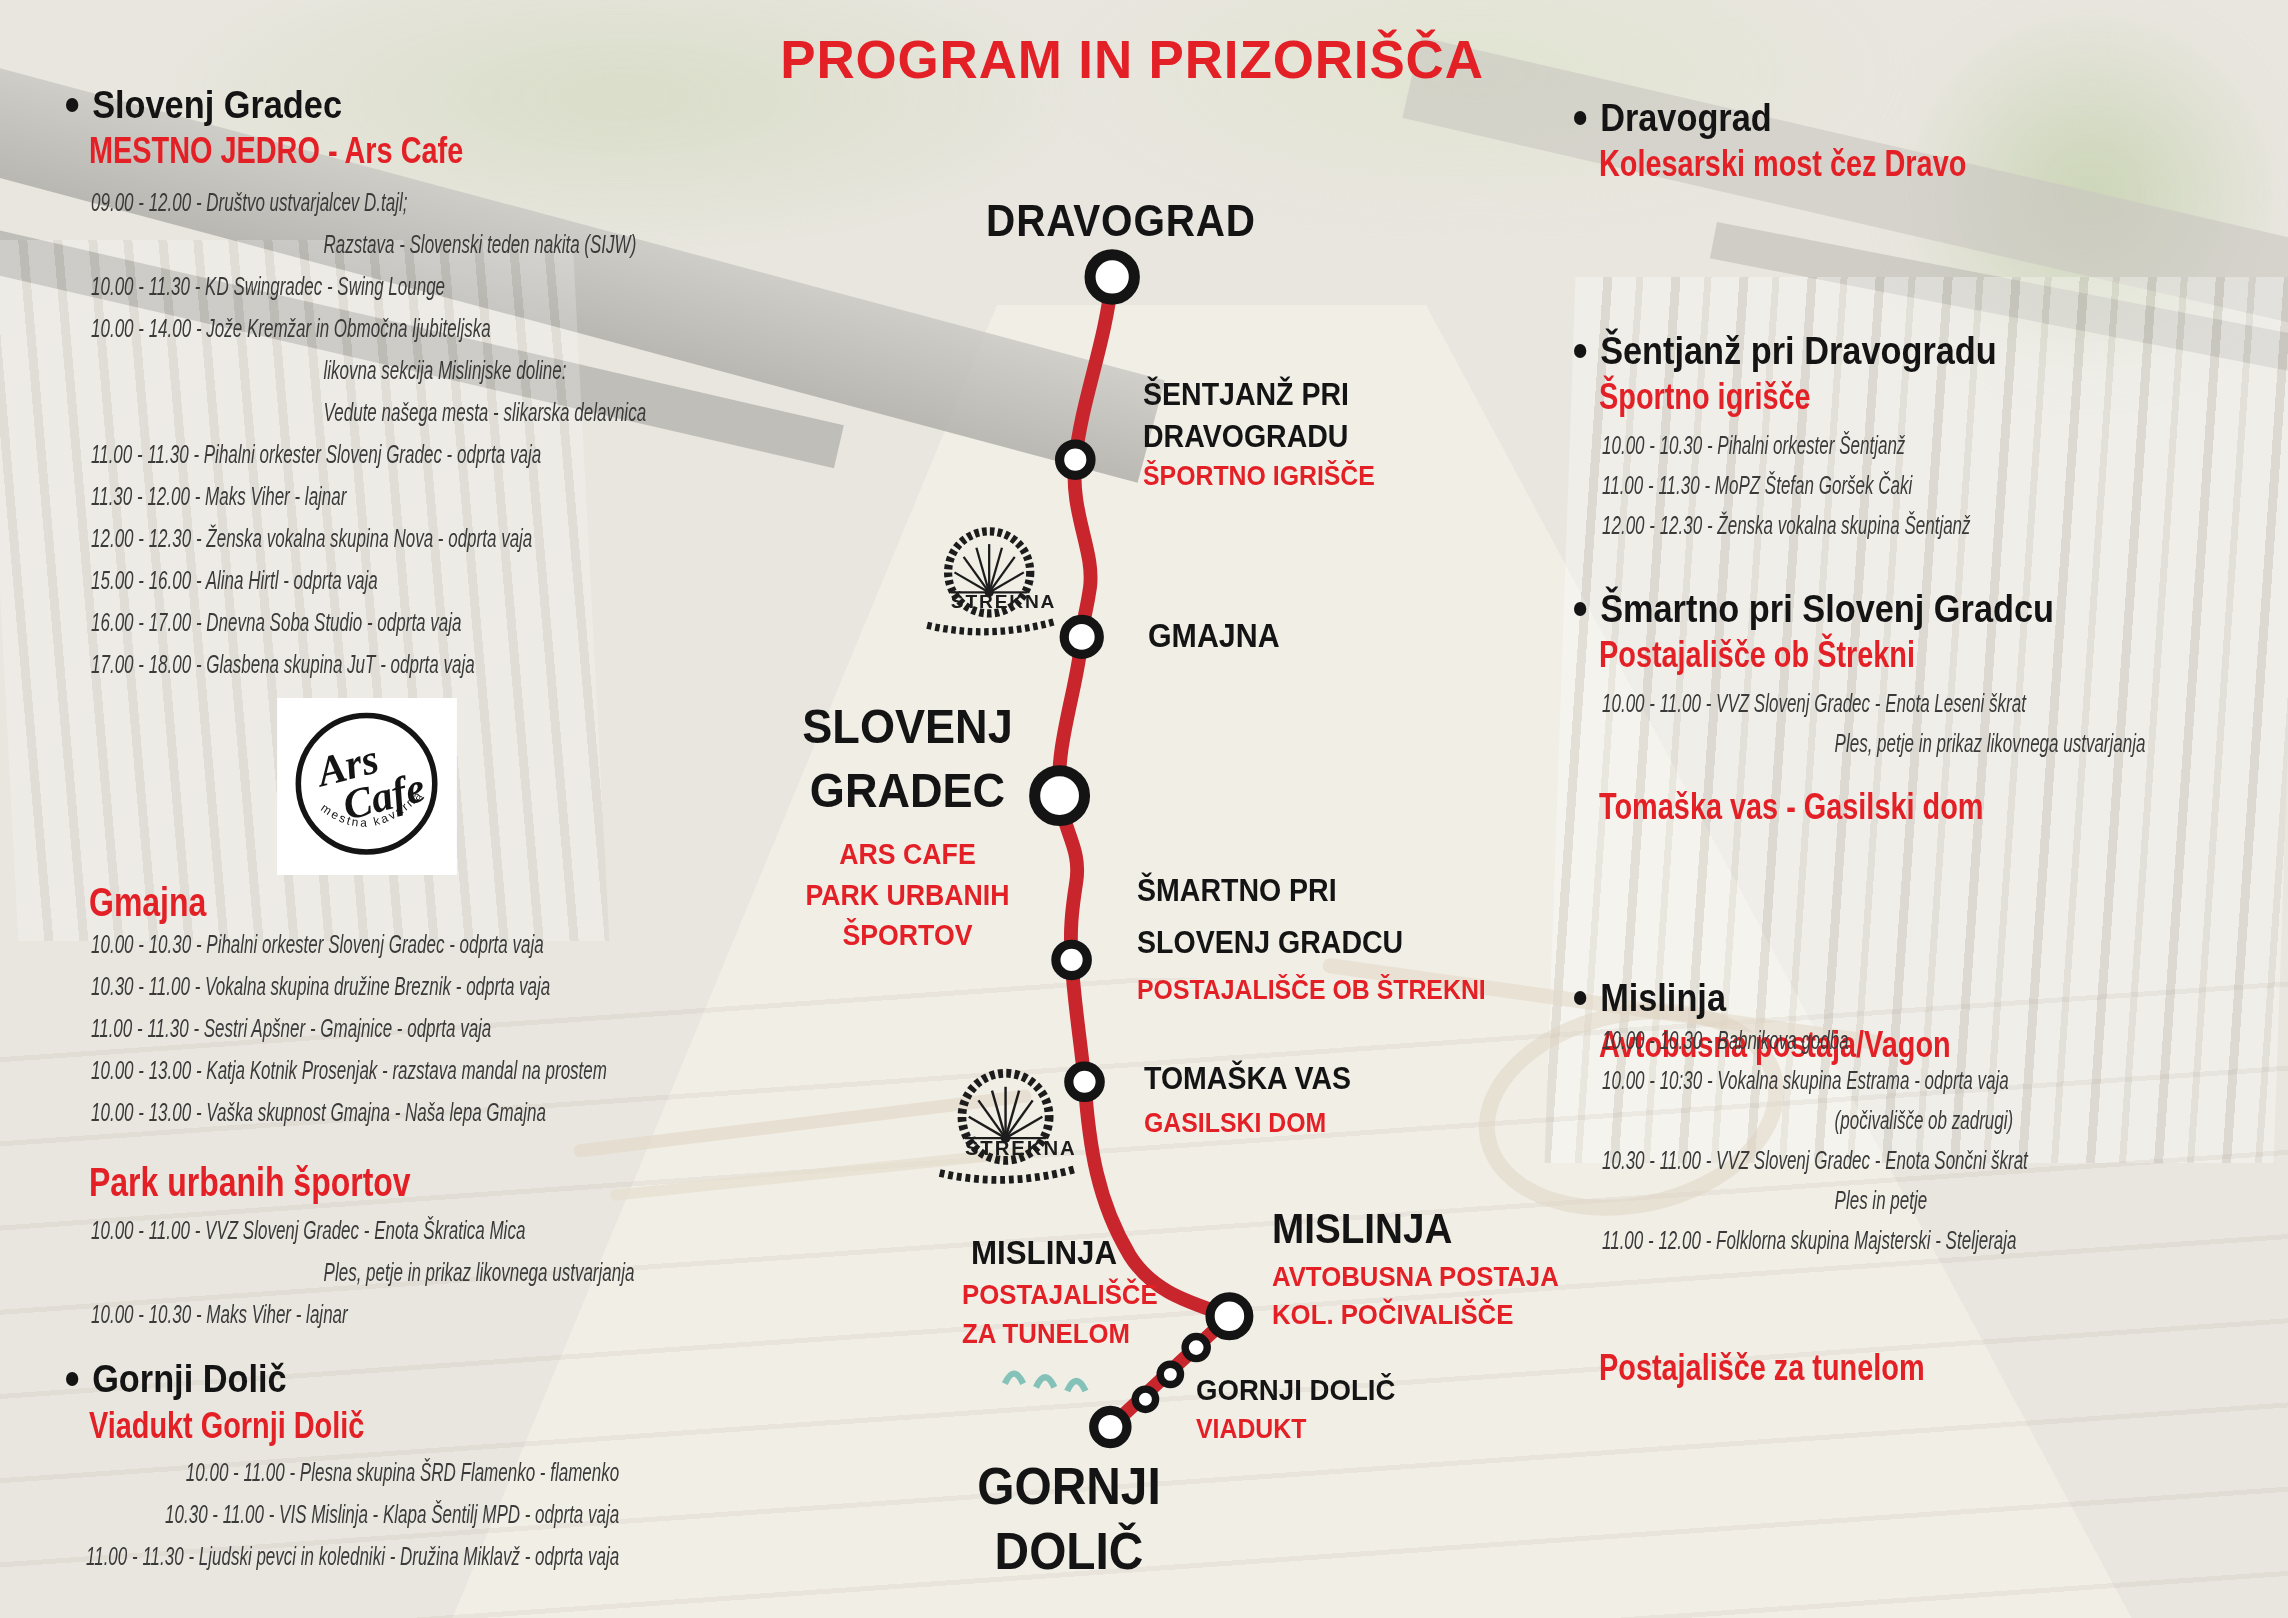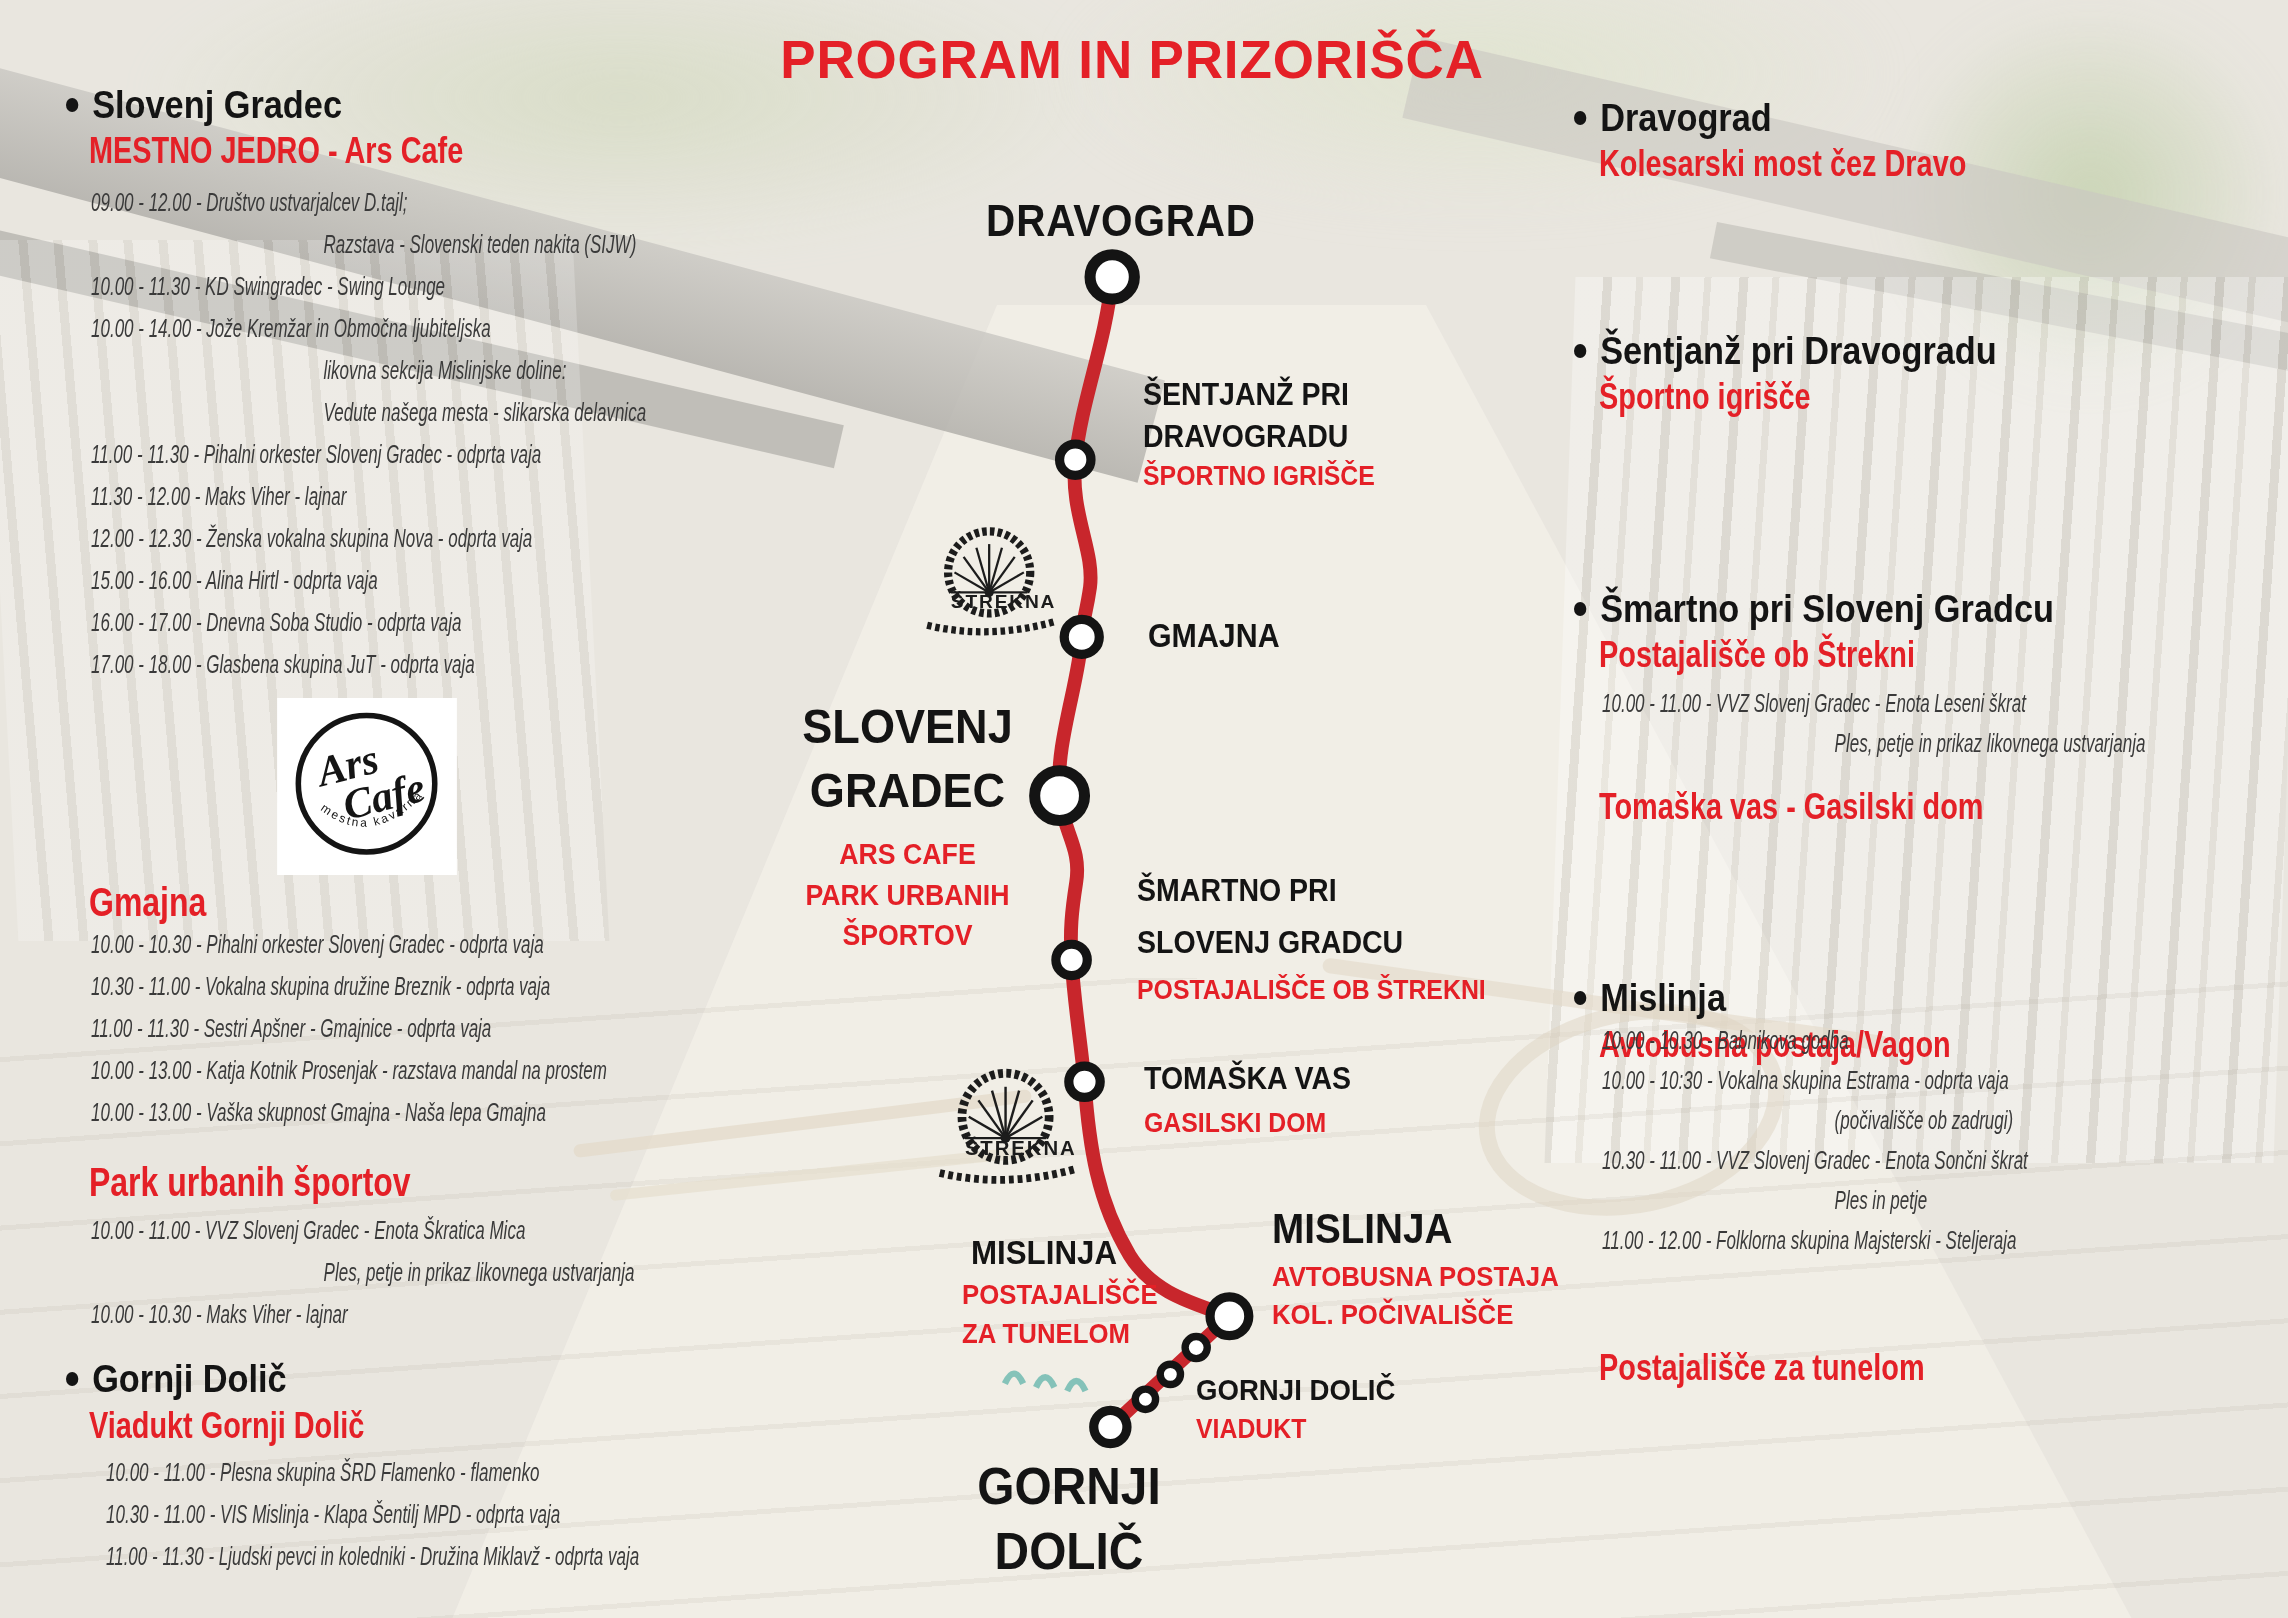--- a/index.html
+++ b/index.html
@@ -194,35 +194,40 @@
   <div class="rows" style="left:91px;top:1209px;">
     <div class="ev">10.00 - 11.00 - VVZ Slovenj Gradec - Enota Škratica Mica</div>
     <div class="ev ind">Ples, petje in prikaz likovnega ustvarjanja</div>
     <div class="ev">10.00 - 10.30 - Maks Viher - lajnar</div>
   </div>
 
   <div class="city" style="left:66px;top:1357px;">
       <span>Gornji Dolič</span>
     </div>
   <div class="venue" style="left:89px;top:1405px;">Viadukt Gornji Dolič</div>
-  <div class="rows" style="left:106px;top:1451px;">
+  <div class="rows" style="left:86px;top:1451px;text-align:right;">
     <div class="ev">10.00 - 11.00 - Plesna skupina ŠRD Flamenko - flamenko</div>
     <div class="ev">10.30 - 11.00 - VIS Mislinja - Klapa Šentilj MPD - odprta vaja</div>
     <div class="ev">11.00 - 11.30 - Ljudski pevci in koledniki - Družina Miklavž - odprta vaja</div>
   </div>
 
   <div class="city" style="left:1574px;top:96px;">
       <span>Dravograd</span>
     </div>
   <div class="venue" style="left:1599px;top:143px;">Kolesarski most čez Dravo</div>
 
   <div class="city" style="left:1574px;top:329px;">
       <span>Šentjanž pri Dravogradu</span>
     </div>
   <div class="venue" style="left:1599px;top:376px;">Športno igrišče</div>
+  <div class="rows rt" style="left:1602px;top:425px;">
+    <div class="ev">10.00 - 10.30 - Pihalni orkester Šentjanž</div>
+    <div class="ev">11.00 - 11.30 - MoPZ Štefan Goršek Čaki</div>
+    <div class="ev">12.00 - 12.30 - Ženska vokalna skupina Šentjanž</div>
+  </div>
 
   <div class="city" style="left:1574px;top:587px;">
       <span>Šmartno pri Slovenj Gradcu</span>
     </div>
   <div class="venue" style="left:1599px;top:634px;">Postajališče ob Štrekni</div>
   <div class="rows rt" style="left:1602px;top:683px;">
     <div class="ev">10.00 - 11.00 - VVZ Slovenj Gradec - Enota Leseni škrat</div>
     <div class="ev ind">Ples, petje in prikaz likovnega ustvarjanja</div>
   </div>
 

